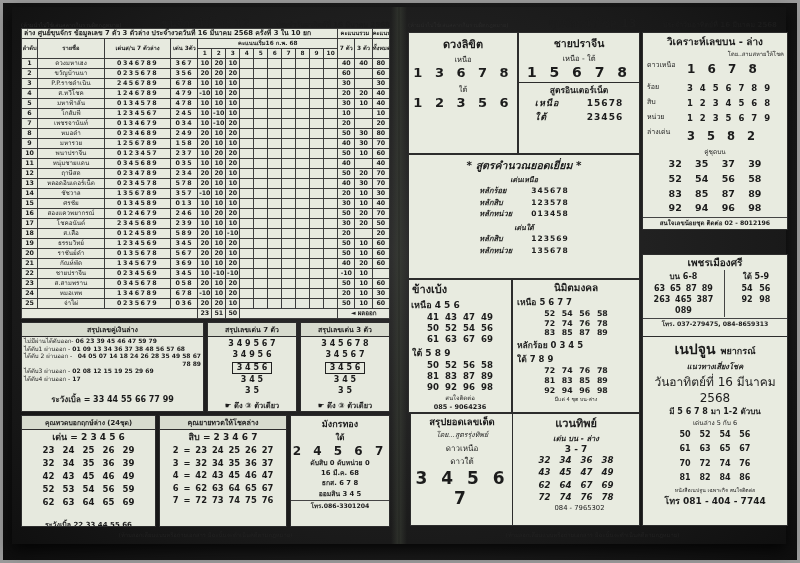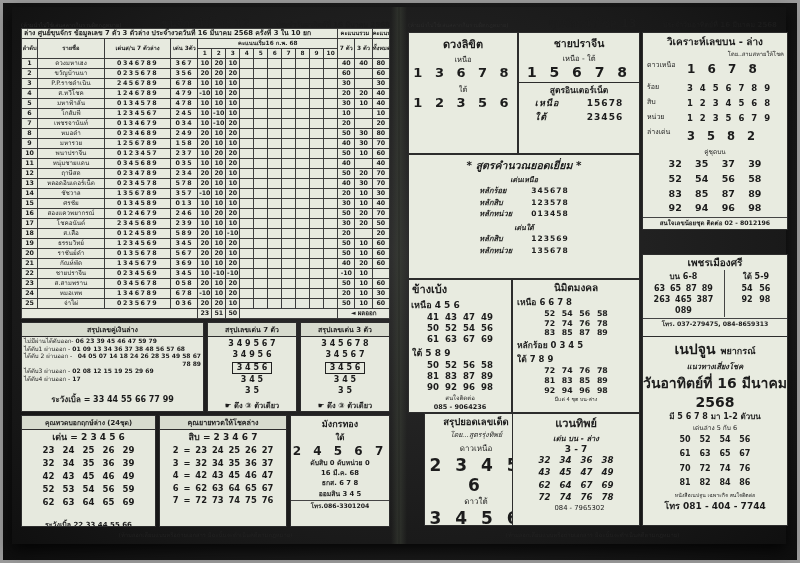--- a/index.html
+++ b/index.html
@@ -818,21 +818,21 @@
               <div>50 52 56 58</div>
               <div>81 83 87 89</div>
               <div>90 92 96 98</div>
             </div>
           <div class="cent" style="font-size:6px;">สนใจติดต่อ</div>
           <div class="cent" style="font-size:6.5px;font-weight:bold;">085 - 9064236</div>
         </div>
 
         <div class="abox" style="left:104px;top:251px;width:128px;height:134px;">
           <div class="cent" style="font-weight:bold;font-size:10px;">นิมิตมงคล</div>
-          <div style="font-weight:bold;font-size:8.5px;padding-left:4px;">เหนือ 6 6 7 8</div>
+          <div style="font-weight:bold;font-size:8.5px;padding-left:4px;">เหนือ 5 6 7 7</div>
           <div class="grid" style="font-size:7.8px;word-spacing:4px;line-height:1.25;">
               <div>52 54 56 58</div>
               <div>72 74 76 78</div>
               <div>83 85 87 89</div>
             </div>
           <div style="font-weight:bold;font-size:8.5px;padding-left:4px;">หลักร้อย 0 3 4 5</div>
           <div style="font-weight:bold;font-size:8.5px;padding-left:4px;">ใต้ 7 8 9</div>
           <div class="grid" style="font-size:7.8px;word-spacing:4px;line-height:1.25;">
               <div>72 74 76 78</div>
               <div>81 83 85 89</div>
@@ -861,38 +861,37 @@
           </div>
           <div class="tel">โทร. 037-279475, 084-8659313</div>
         </div>
 
         <div class="abox" style="left:234px;top:308px;width:146px;height:190px;">
           <div class="cent" style="margin-top:1px;">
             <span style="font-weight:bold;font-size:14px;">เนปจูน</span>
             <span style="font-weight:bold;font-size:9px;">พยากรณ์</span>
           </div>
           <div class="cent it" style="font-size:7.5px;font-weight:bold;">แนวทางเสี่ยงโชค</div>
-          <div class="cent" style="font-size:14px;font-weight:bold;">วันอาทิตย์ที่ 16 มีนาคม 2568</div>
+          <div class="cent" style="font-size:12px;font-weight:normal;">วันอาทิตย์ที่ 16 มีนาคม 2568</div>
           <div class="cent" style="font-size:8px;font-weight:bold;">มี 5 6 7 8 มา 1-2 ตัวบน</div>
           <div class="cent" style="font-size:6.5px;">เด่นล่าง 5 กับ 6</div>
           <div class="grid" style="font-size:8px;line-height:1.8;word-spacing:6px;">
               <div>50   52   54   56</div>
               <div>61   63   65   67</div>
               <div>70   72   74   76</div>
               <div>81   82   84   86</div>
             </div>
           <div class="cent" style="font-size:5.2px;">หนังสือเนปจูน เฉพาะกิจ สนใจติดต่อ</div>
           <div class="cent" style="font-size:9px;font-weight:bold;">โทร 081 - 404 - 7744</div>
         </div>
 
-        <div class="abox" style="left:16px;top:385px;width:104px;height:113px;">
+        <div class="abox" style="left:2px;top:385px;width:104px;height:113px;">
           <div class="cent" style="font-weight:bold;font-size:9.5px;">สรุปยอดเลขเด็ด</div>
           <div class="cent it" style="font-size:7px;">โดย...สูตรรุ่งทิพย์</div>
           <div class="cent" style="font-size:8px;margin-top:2px;">ดาวเหนือ</div>
-          <div class="bigdig" style="font-size:17px;">2 3 4 5 6</div>
           <div class="cent" style="font-size:8px;">ดาวใต้</div>
           <div class="bigdig" style="font-size:17px;">3 4 5 6 7</div>
         </div>
 
         <div class="abox" style="left:104px;top:385px;width:128px;height:113px;">
           <div class="cent" style="font-weight:bold;font-size:11px;">แวนทิพย์</div>
           <div class="cent it" style="font-size:7.5px;font-weight:bold;">เด่น บน - ล่าง</div>
           <div class="cent" style="font-size:9px;font-weight:bold;">3 - 7</div>
           <div class="grid" style="font-size:8.6px;line-height:1.45;word-spacing:6px;font-style:italic;">
               <div>32  34  36  38</div>

